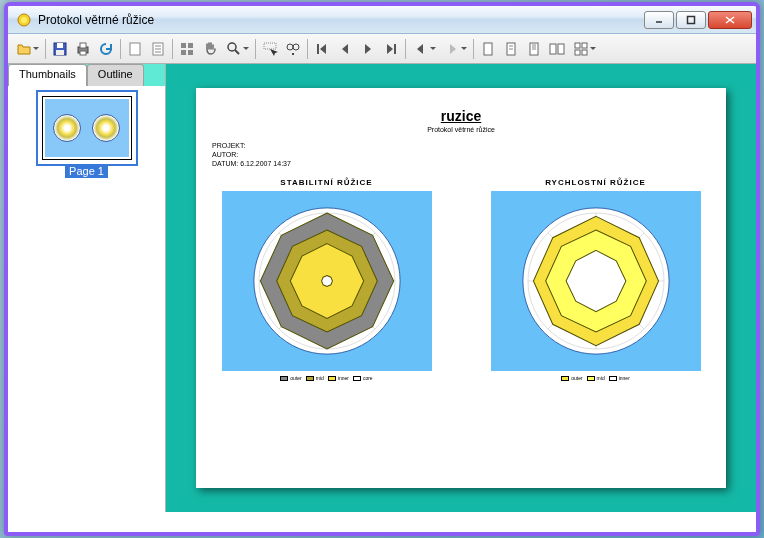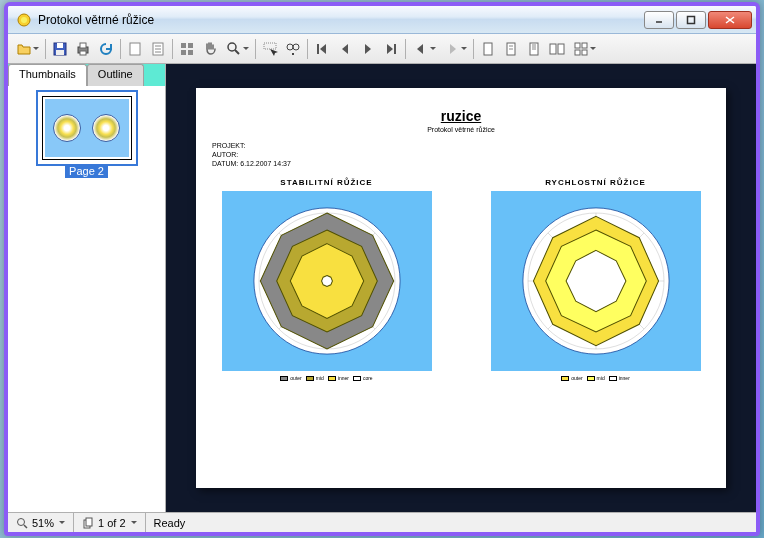--- a/index.html
+++ b/index.html
@@ -153,21 +153,21 @@
   background: #000;
   border: 1px solid #607090;
   display: flex;
   flex-direction: column;
   justify-content: space-around;
   padding: 2px;
 }
 .mini-row { height: 2px; background: #e8f0f8; margin: 0 2px; }
 .main-view {
   flex: 1;
-  background: #0f172a;
+  background: #14b8a6;
   display: flex;
   align-items: center;
   justify-content: center;
   padding: 20px;
   overflow: auto;
 }
 .page {
   width: 530px;
   height: 400px;
   background: #fff;
@@ -401,21 +401,21 @@
         <div class="tab">Outline</div>
       </div>
       <div class="thumb-panel">
         <div class="thumb selected">
           <div class="thumb-img">
             <div class="thumb1-inner">
               <div class="mini-rose"></div>
               <div class="mini-rose"></div>
             </div>
           </div>
-          <span class="thumb-label">Page 2</span>
+          <span class="thumb-label">Page 1</span>
         </div>
       </div>
     </div>
 
     <div class="main-view">
       <div class="page">
         <div class="doc-title">ruzice</div>
         <div class="doc-subtitle">Protokol větrné růžice</div>
         <div class="doc-meta">
           <div>PROJEKT:</div>
@@ -500,34 +500,13 @@
                   <div class="leg-sw" style="background: rgb(255, 255, 255);"></div>
                   <span>inner</span>
                 </div>
               </div>
           </div>
         </div>
       </div>
     </div>
   </div>
 
-  <div class="statusbar">
-    <div class="status-seg">
-      <svg width="12" height="12">
-          <circle cx="5" cy="5" r="3.5" fill="none" stroke="#555"></circle>
-          <line x1="8" y1="8" x2="11" y2="11" stroke="#555" stroke-width="1.5"></line>
-        </svg>
-      <span>51%</span>
-      <span class="dropdown-arrow"></span>
-    </div>
-    <div class="status-seg">
-      <svg width="12" height="12">
-          <rect x="2" y="3" width="6" height="8" fill="#fff" stroke="#555"></rect>
-          <rect x="4" y="1" width="6" height="8" fill="#fff" stroke="#555"></rect>
-        </svg>
-      <span>1 of 2</span>
-      <span class="dropdown-arrow"></span>
-    </div>
-    <div class="status-seg main">
-      <span>Ready</span>
-    </div>
-  </div>
 </div>
 
 </body></html>

